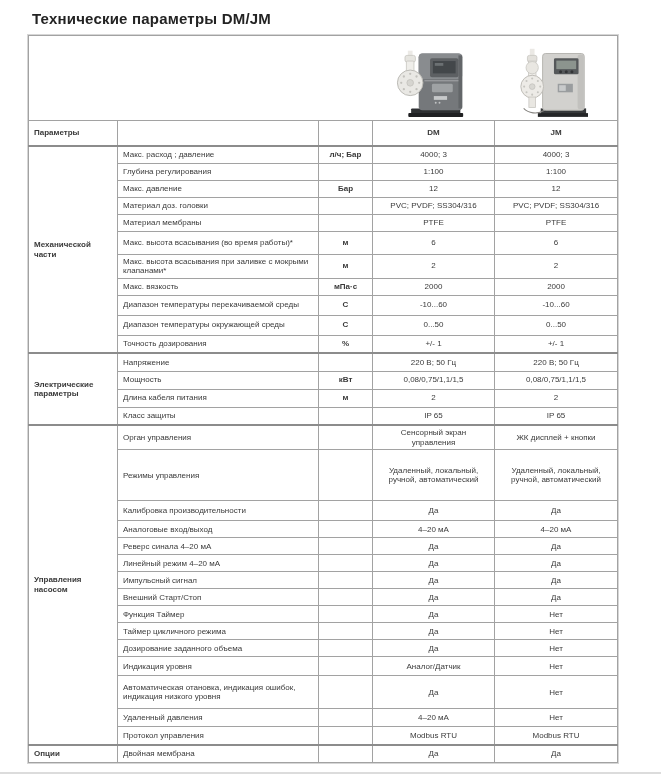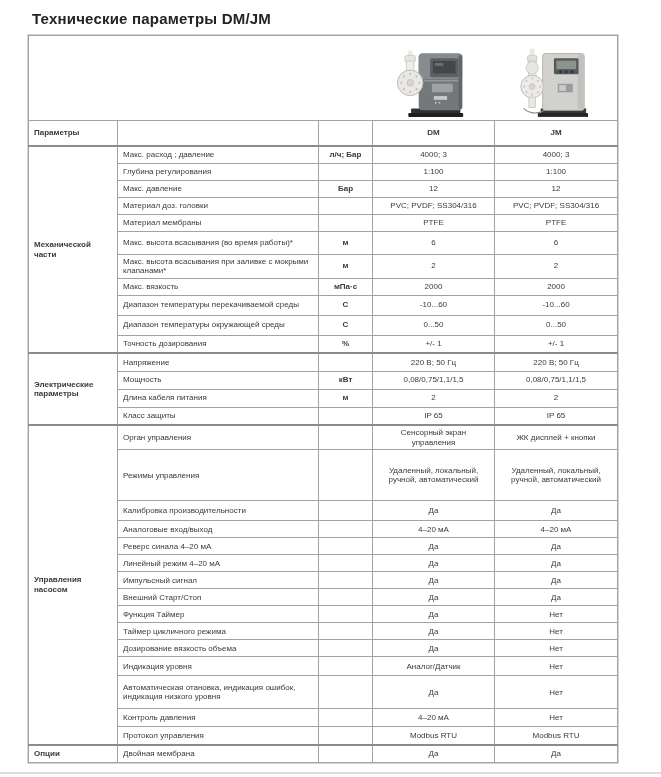--- a/index.html
+++ b/index.html
@@ -276,39 +276,39 @@
         <td class="val">Да</td>
         <td class="val">Нет</td>
       </tr>
       <tr style="height: 17px;">
         <td class="param">Таймер цикличного режима</td>
         <td class="unit"></td>
         <td class="val">Да</td>
         <td class="val">Нет</td>
       </tr>
       <tr style="height: 17px;">
-        <td class="param">Дозирование вязкость объема</td>
+        <td class="param">Дозирование заданного объема</td>
         <td class="unit"></td>
         <td class="val">Да</td>
         <td class="val">Нет</td>
       </tr>
       <tr style="height: 19px; margin-left: 11px;">
         <td class="param">Индикация уровня</td>
         <td class="unit"></td>
         <td class="val">Аналог/Датчик</td>
         <td class="val">Нет</td>
       </tr>
       <tr style="height: 33px;">
         <td class="param">Автоматическая отановка, индикация ошибок, индикация низкого уровня</td>
         <td class="unit"></td>
         <td class="val">Да</td>
         <td class="val">Нет</td>
       </tr>
       <tr style="height: 18px;">
-        <td class="param">Контроль давления</td>
+        <td class="param">Удаленный давления</td>
         <td class="unit"></td>
         <td class="val">4–20 мА</td>
         <td class="val">Нет</td>
       </tr>
       <tr style="height: 18px;">
         <td class="param">Протокол управления</td>
         <td class="unit"></td>
         <td class="val">Modbus RTU</td>
         <td class="val">Modbus RTU</td>
       </tr>

